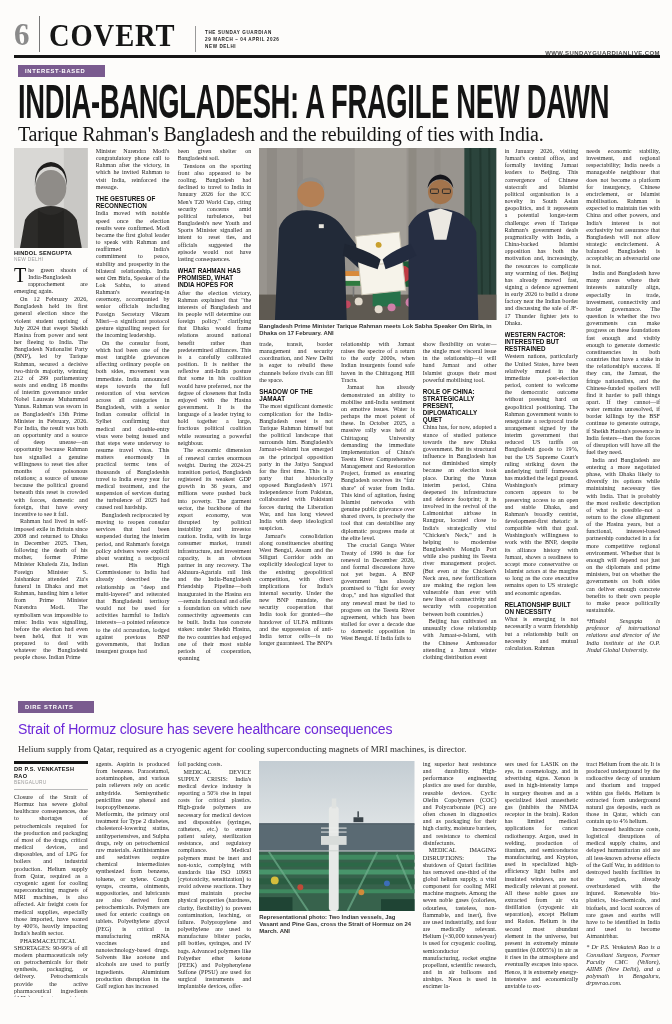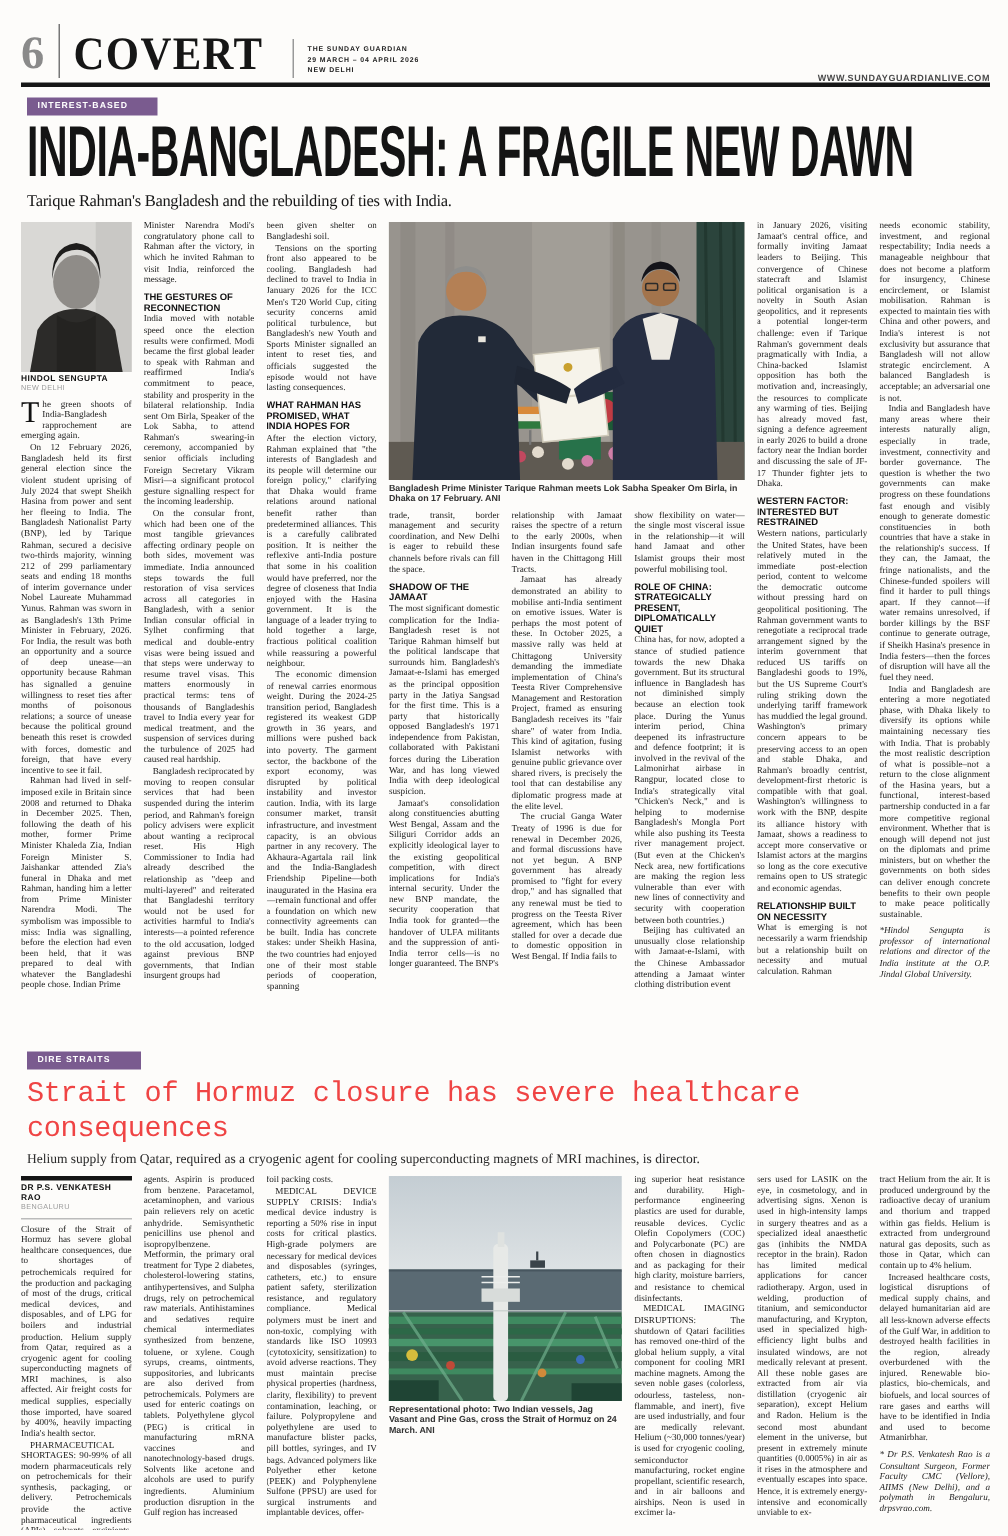--- a/index.html
+++ b/index.html
@@ -23,24 +23,24 @@
   .website{position:absolute;right:0;bottom:2px;font-family:"Liberation Sans",sans-serif;font-size:6px;letter-spacing:.4px;color:#4a4a4a;font-weight:700;}
   .thickrule{height:3px;background:#161616;margin-top:3px;}
 
   
   .kicker{display:inline-block;background:#7a5b8f;color:#fff;
     font-family:"Liberation Sans",sans-serif;font-weight:700;font-size:5.8px;
     letter-spacing:.7px;padding:3px 20px 3px 7px;margin:7px 0 3px 4px;}
   h1.headline{margin:1px 0 3px 4px;font-family:"Liberation Sans",sans-serif;font-weight:700;
     font-size:48px;line-height:42px;letter-spacing:-.5px;color:#141414;
     white-space:nowrap;transform:scaleX(.57);transform-origin:left center;}
-  .standfirst{margin:2px 0 6px 4px;font-size:11px;line-height:16px;color:#161616;letter-spacing:-.2px;}
-
-  h2.headline2{margin:2px 0 3px 4px;font-family:Liberation Mono, monospace;font-weight:500;
-    font-size:19px;line-height:23px;letter-spacing:-.2px;color:#ef4444;}
+  .standfirst{margin:2px 0 6px 4px;font-size:20px;line-height:16px;color:#161616;letter-spacing:-.2px;}
+
+  h2.headline2{margin:2px 0 3px 4px;font-family:Liberation Sans, sans-serif;font-weight:500;
+    font-size:14px;line-height:23px;letter-spacing:-.2px;color:#6d28d9;}
   .standfirst2{margin:1px 0 6px 4px;font-size:9px;line-height:11px;color:#2a2a2a;}
 
   
   .grid8{display:grid;grid-template-columns:repeat(8,1fr);column-gap:8px;overflow:hidden;}
   .main-grid{height:546px;}
   .bot-grid{height:236px;}
   .col{overflow:hidden;font-size:6.1px;line-height:7.15px;text-align:justify;hyphens:auto;-webkit-hyphens:auto;}
   .col p{margin:0;}
   .col p + p{text-indent:6px;margin-top:.5px;}
   .colhead{font-family:"Liberation Sans",sans-serif;font-weight:700;font-size:6.3px;line-height:7px;

